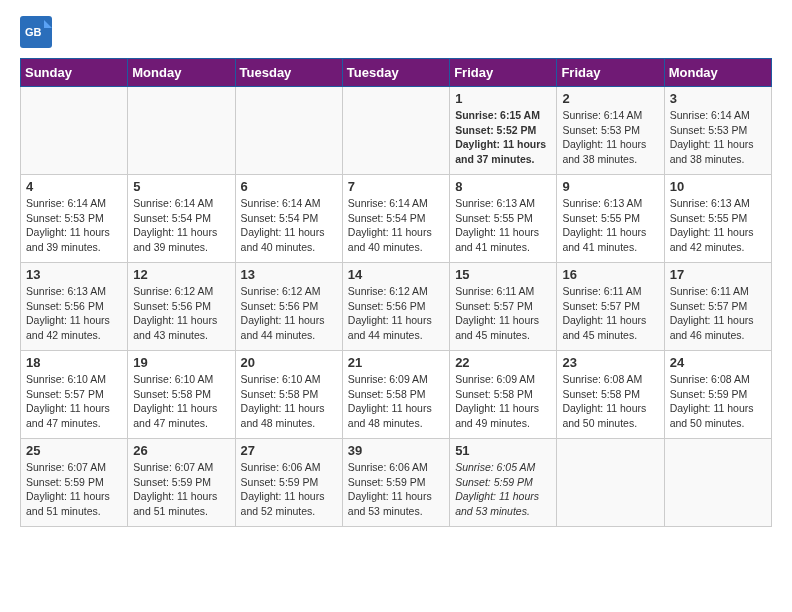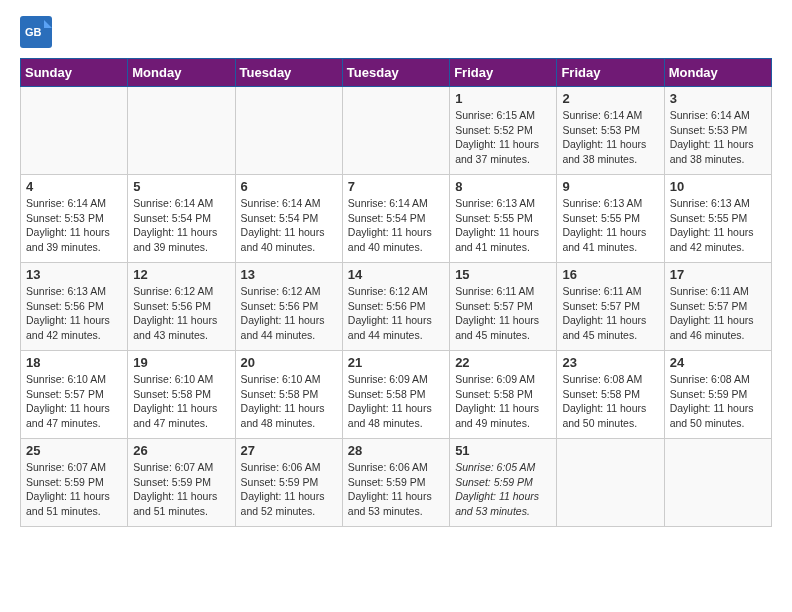--- a/index.html
+++ b/index.html
@@ -106,21 +106,21 @@
       </tr>
   </thead>
   <tbody id="calendar-body">
   <tr>
         <td class="empty-cell"></td>
         <td class="empty-cell"></td>
         <td class="empty-cell"></td>
         <td class="empty-cell"></td>
         <td>
           <div class="day-number">1</div>
-          <div class="day-info" style="white-space: pre-line;">Sunrise: 6:15 AM
+          <div class="day-info" style="white-space: pre-line; font-weight: bold;">Sunrise: 6:15 AM
 Sunset: 5:52 PM
 Daylight: 11 hours
 and 37 minutes.</div>
         </td>
         <td>
           <div class="day-number">2</div>
           <div class="day-info" style="white-space: pre-line;">Sunrise: 6:14 AM
 Sunset: 5:53 PM
 Daylight: 11 hours
 and 38 minutes.</div>
@@ -302,21 +302,21 @@
 and 51 minutes.</div>
         </td>
         <td>
           <div class="day-number">27</div>
           <div class="day-info" style="white-space: pre-line;">Sunrise: 6:06 AM
 Sunset: 5:59 PM
 Daylight: 11 hours
 and 52 minutes.</div>
         </td>
         <td>
-          <div class="day-number">28</div>
+          <div class="day-number">39</div>
           <div class="day-info" style="white-space: pre-line;">Sunrise: 6:06 AM
 Sunset: 5:59 PM
 Daylight: 11 hours
 and 53 minutes.</div>
         </td>
         <td>
           <div class="day-number">51</div>
           <div class="day-info" style="white-space: pre-line; font-style: italic;">Sunrise: 6:05 AM
 Sunset: 5:59 PM
 Daylight: 11 hours

